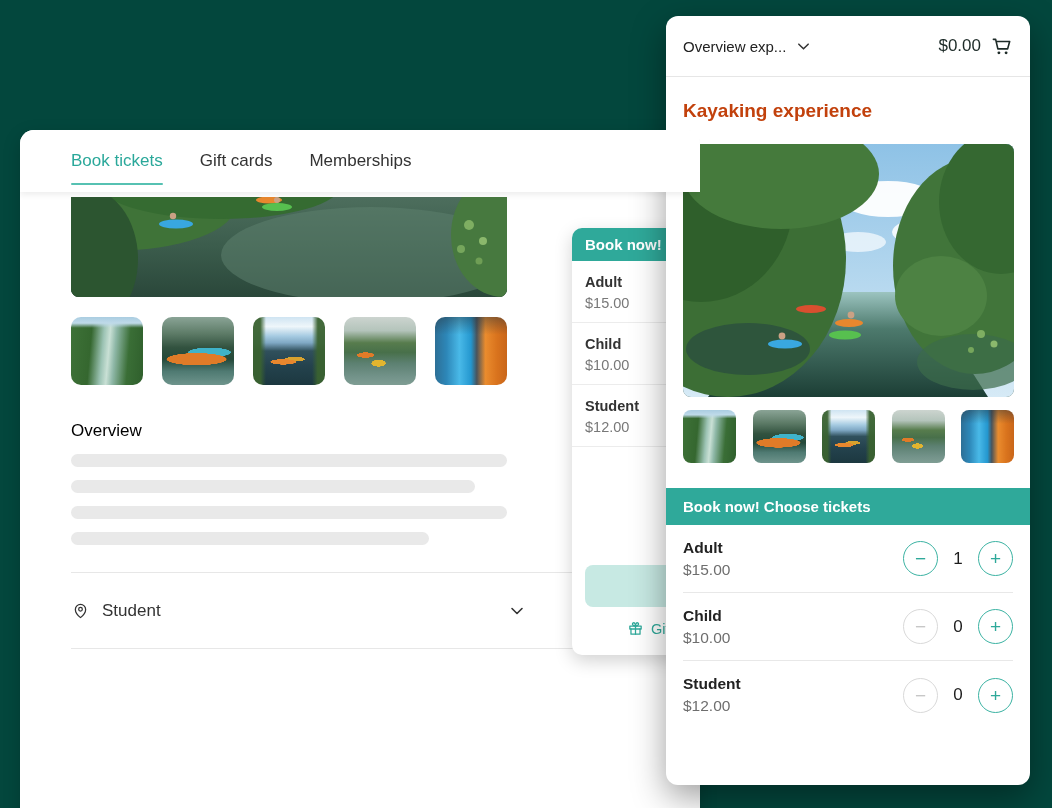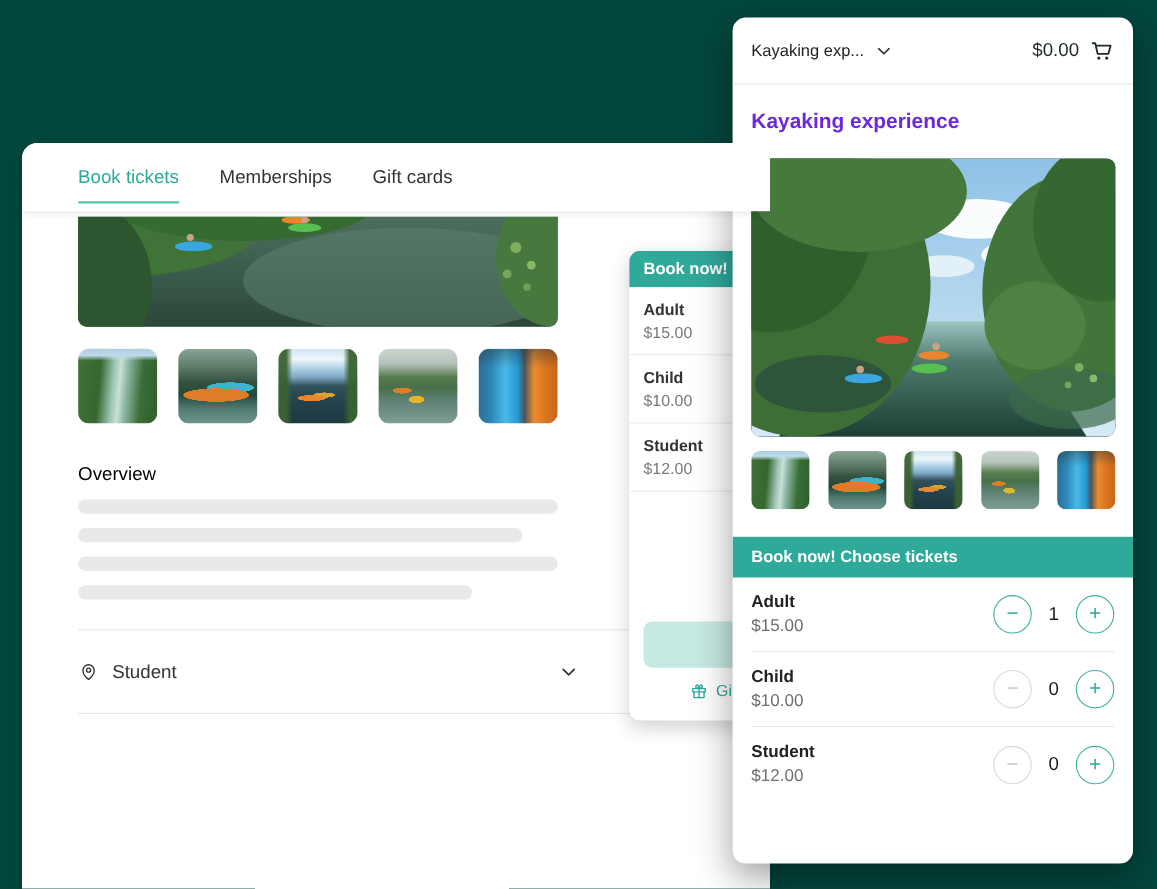--- a/index.html
+++ b/index.html
@@ -82,21 +82,21 @@
   .panel-topbar{
     height:61px; display:flex; align-items:center; padding:0 17px;
     border-bottom:1px solid #e6e6e6;
   }
   .selector{ display:flex; align-items:center; gap:10px; cursor:pointer; }
   .selector-label{ font-size:15px; color:#222; }
   .selector .chev{ width:15px; height:15px; }
   .cart-group{ margin-left:auto; display:flex; align-items:center; gap:9px; cursor:pointer;text-align:center; }
   .cart-total{ font-size:17px; color:#1d2b28; }
   .cart-group svg{ width:23px; height:23px; }
-  .panel-title{ padding:0 17px; margin-top:23px; font-size:19px; font-weight:600; color:#6d28d9; }
+  .panel-title{ padding:0 17px; margin-top:23px; font-size:19px; font-weight:600; color:#c2410c; }
   .hero-right{
     position:absolute; left:17px; top:128px; width:331px; height:253px;
     border-radius:8px; overflow:hidden; background:#3a594b;
   }
   .thumbrow-right{
     position:absolute; left:17px; top:394px; width:331px; height:53px;
     display:flex; justify-content:space-between;
   }
   .thumbrow-right .thumb{ width:53px; height:53px; border-radius:8px; cursor:pointer; }
   .panel-banner{
@@ -147,22 +147,22 @@
   .icon-stroke{ fill:none; stroke:#333; stroke-width:1.6; stroke-linecap:round; stroke-linejoin:round; }
 </style>
 </head>
 <body>
 
 <div class="stage">
 
   <div class="left-card">
     <div class="tabbar">
       <div class="tab active">Book tickets</div>
+      <div class="tab">Gift cards</div>
       <div class="tab">Memberships</div>
-      <div class="tab">Gift cards</div>
     </div>
 
     <div class="hero-left">
       <svg viewBox="0 0 436 100" preserveAspectRatio="none">
         <defs>
           <linearGradient id="wL" x1="0" y1="0" x2="0" y2="1">
             <stop offset="0" stop-color="#4d6e5d"></stop>
               <stop offset=".5" stop-color="#3b5c4c"></stop>
               <stop offset="1" stop-color="#2a473a"></stop>
           </linearGradient>
@@ -238,21 +238,21 @@
           <path d="M12 8.5c2-.2 4.3-1 4.3-2.9a1.8 1.8 0 0 0-3.2-1c-.7.9-1.1 2.9-1.1 3.9z"></path>
         </g>
       </svg>
       <span>Gift</span>
     </div>
   </div>
 
   <div class="panel">
     <div class="panel-topbar">
       <div class="selector">
-        <span class="selector-label">Kayaking exp...</span>
+        <span class="selector-label">Overview exp...</span>
         <svg class="chev" viewBox="0 0 16 16">
           <path class="icon-stroke" d="M3 5.5l5 5 5-5"></path>
         </svg>
       </div>
       <div class="cart-group">
         <span class="cart-total">$0.00</span>
         <svg viewBox="0 0 24 24">
           <g fill="none" stroke="#1e2b28" stroke-width="1.7" stroke-linecap="round" stroke-linejoin="round">
             <path d="M3.5 4.5h2.4l2.3 10h10.2l2.1-7.7H7"></path>
           </g>

